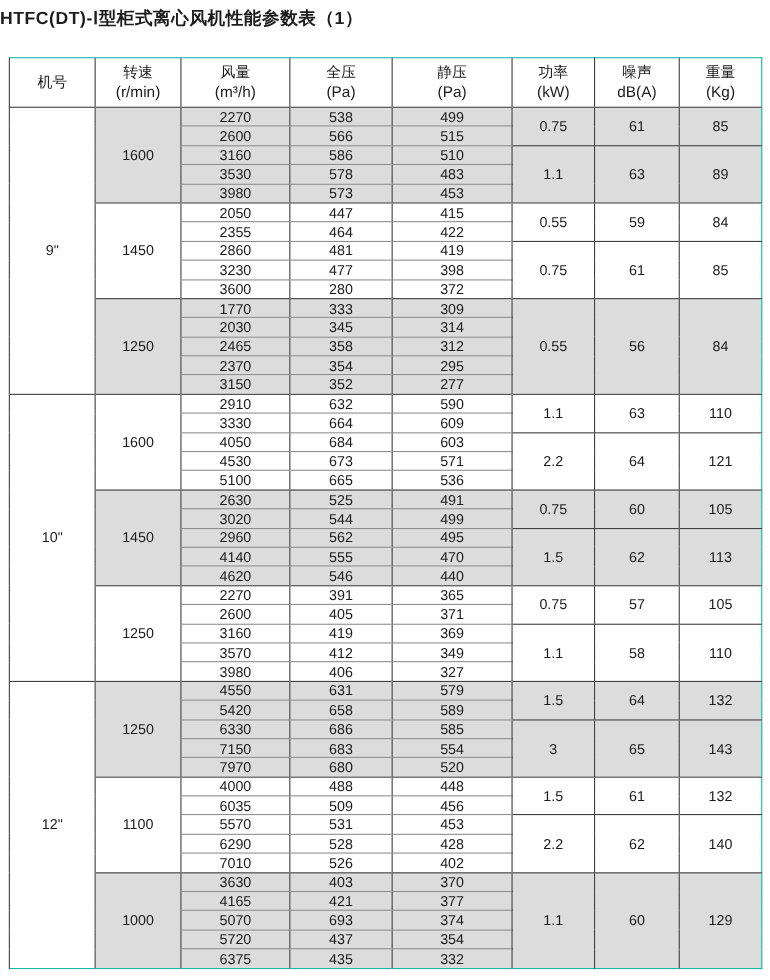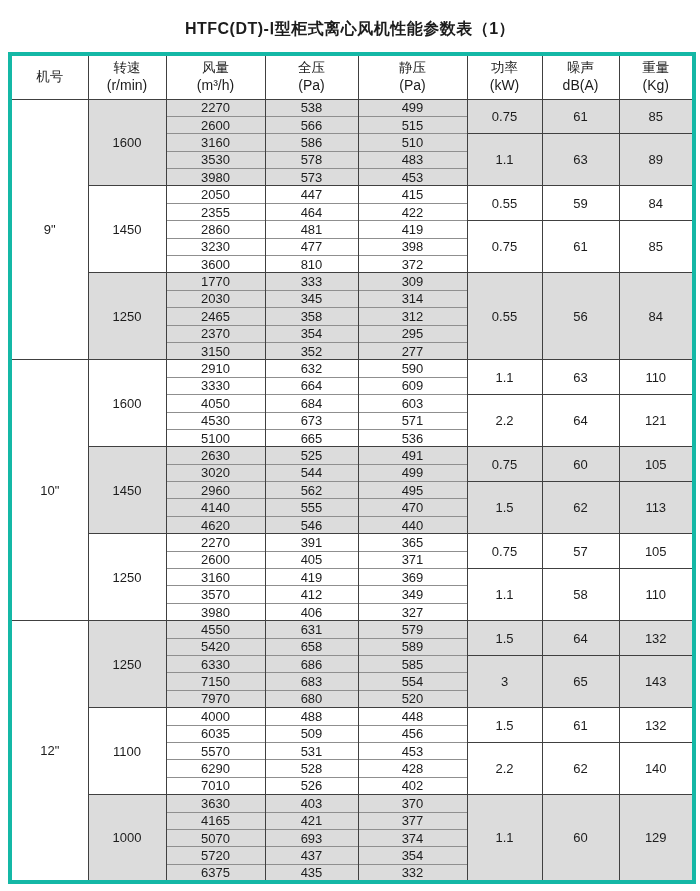--- a/index.html
+++ b/index.html
@@ -7,33 +7,32 @@
     width: 700px; height: 891px;
     background: #ffffff;
     font-family: "Liberation Sans", sans-serif;
     color: #1c1c1c;
     position: relative;
     overflow: hidden;
   }
   .title {
     position: absolute;
     top: 7px; left: 0; width: 700px;
-    text-align: center;
+    text-align: left;
     font-size: 16px;
     font-weight: bold;
     letter-spacing: 0.5px;
-    margin-top: 12px;
   }
   table.spec {
     position: absolute;
     left: 8px; top: 52px;
     width: 684px;
     border-collapse: collapse;
     table-layout: fixed;
-    border: 4px solid #14b8a6;
+    border: 1px solid #14b8a6;
   }
   thead tr { height: 45px; }
   tbody tr { height: 17.4px; }
   th {
     font-weight: normal;
     font-size: 13.5px;
     text-align: center;
     vertical-align: middle;
     border-left: 1px solid #404040;
     border-bottom: 1px solid #404040;
@@ -160,21 +159,21 @@
         <td rowspan="3" class="bt-dark">61</td>
         <td rowspan="3" class="bt-dark">85</td>
       </tr>
       <tr>
         <td class="bt-gray">3230</td>
         <td class="bt-gray">477</td>
         <td class="bt-gray">398</td>
       </tr>
       <tr>
         <td class="bt-gray">3600</td>
-        <td class="bt-gray">810</td>
+        <td class="bt-gray">280</td>
         <td class="bt-gray">372</td>
       </tr>
       <tr>
         <td rowspan="5" class="bt-dark shaded">1250</td>
         <td class="bt-dark shaded">1770</td>
         <td class="bt-dark shaded">333</td>
         <td class="bt-dark shaded">309</td>
         <td rowspan="5" class="bt-dark shaded">0.55</td>
         <td rowspan="5" class="bt-dark shaded">56</td>
         <td rowspan="5" class="bt-dark shaded">84</td>

